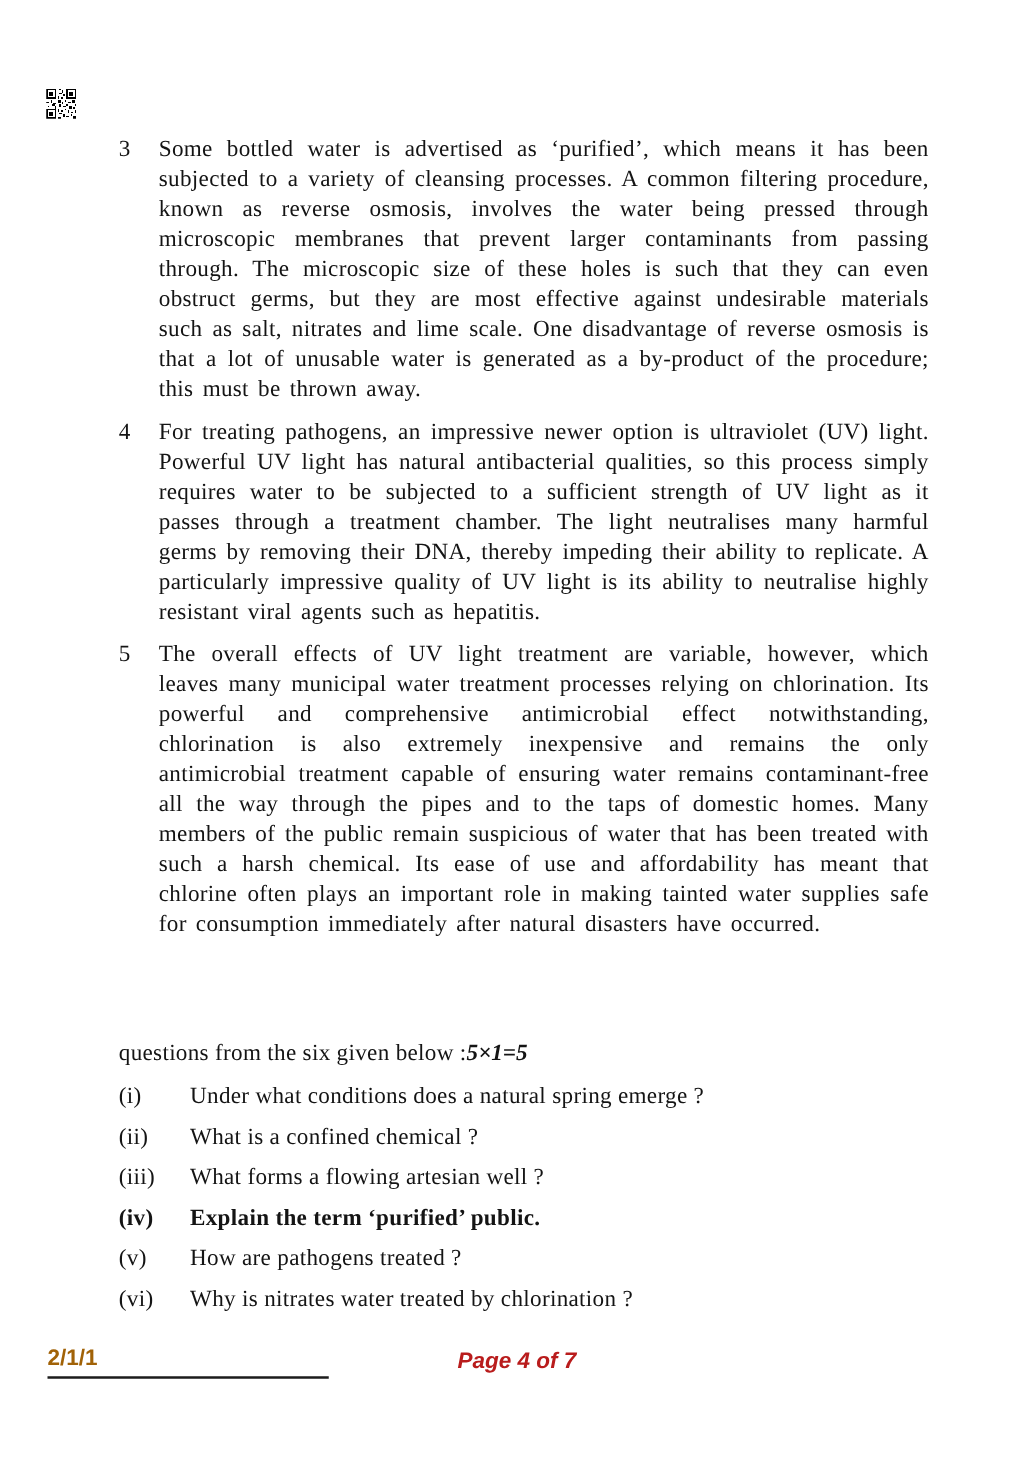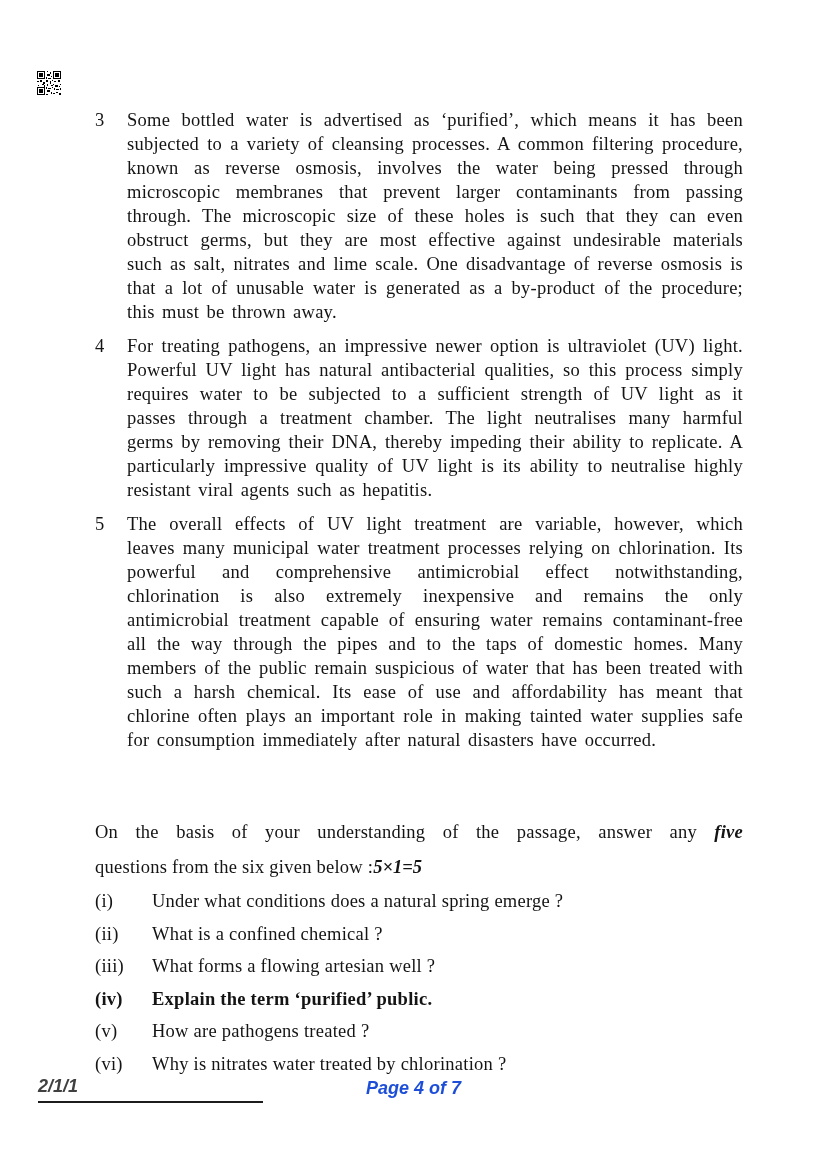--- a/index.html
+++ b/index.html
@@ -80,42 +80,41 @@
   .q-row.bold .q-num, .q-row.bold .q-text { font-weight: 700; }
 
   
   .footer-code {
     position: absolute;
     left: 38px;
     top: 1076px;
     font-family: "Liberation Sans", sans-serif;
     font-weight: 700;
     font-size: 18px;
-    color: #404040;
-    font-style: italic;
+    color: #a16207;
   }
   .footer-rule {
     position: absolute;
     left: 38px;
     top: 1101px;
     width: 225px;
     height: 0;
     border-top: 2px solid #1c1c1c;
   }
   .footer-page {
     position: absolute;
     left: 0;
     top: 1078px;
     width: 100%;
     text-align: center;
     font-family: "Liberation Sans", sans-serif;
     font-weight: 700;
     font-style: italic;
     font-size: 18px;
-    color: #1d4ed8;
+    color: #b91c1c;
   }
 </style>
 </head>
 <body>
 
 <div class="page">
 
   <div class="qr">
     <svg viewBox="0 0 21 21" shape-rendering="crispEdges" aria-hidden="true">
       <rect x="0" y="0" width="21" height="21" fill="#ffffff"></rect>
@@ -187,21 +186,20 @@
       </div>
 
       <div class="para">
         <div class="para-num">5</div>
         <div class="para-text">The overall effects of UV light treatment are variable, however, which leaves many municipal water treatment processes relying on chlorination. Its powerful and comprehensive antimicrobial effect notwithstanding, chlorination is also extremely inexpensive and remains the only antimicrobial treatment capable of ensuring water remains contaminant-free all the way through the pipes and to the taps of domestic homes. Many members of the public remain suspicious of water that has been treated with such a harsh chemical. Its ease of use and affordability has meant that chlorine often plays an important role in making tainted water supplies safe for consumption immediately after natural disasters have occurred.</div>
       </div>
 
     </div>
 
     <div class="instr">
-      <div class="instr-line1"><span>On the basis of your understanding of the passage, answer any</span> <span class="em">five</span></div>
       <div class="instr-line2">
         <span>questions from the six given below :</span>
         <span class="marks">5×1=5</span>
       </div>
     </div>
 
     <div class="questions">
       <div class="q-row">
         <div class="q-num">(i)</div>
         <div class="q-text">Under what conditions does a natural spring emerge ?</div>

